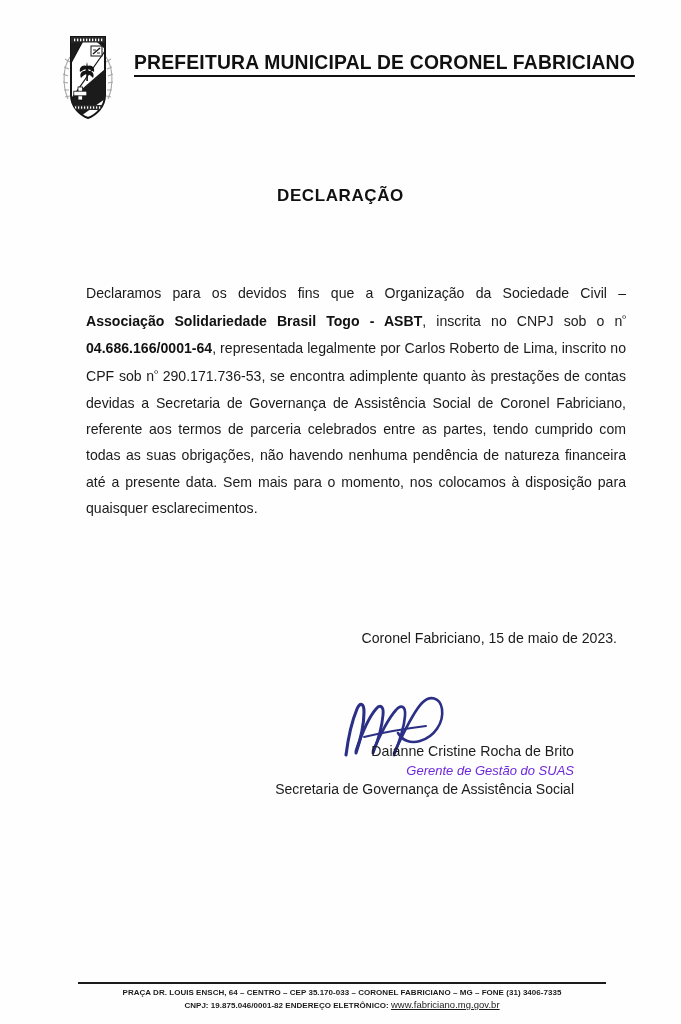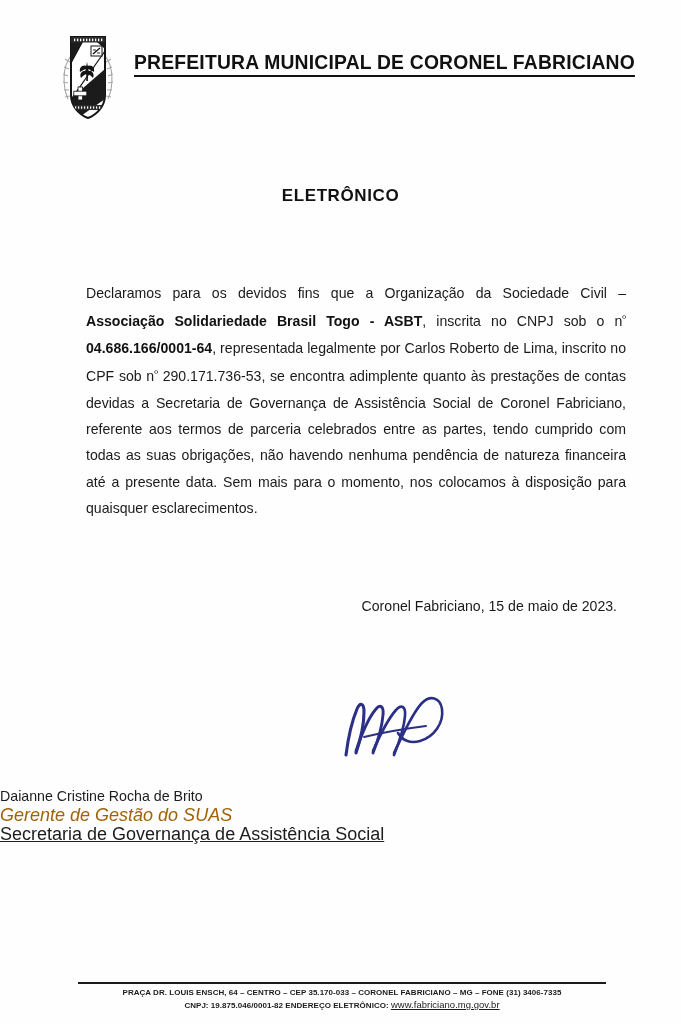--- a/index.html
+++ b/index.html
@@ -77,53 +77,51 @@
     text-align: justify;
     text-justify: inter-word;
     color: #1a1a1a;
   }
   .body-text b { font-weight: bold; color: #111; }
   .ord { font-size: 0.72em; vertical-align: 0.42em; }
 
   
   .date-line {
     position: absolute;
-    top: 598px;
+    top: 630px;
     left: 77px;
     width: 540px;
     text-align: right;
     font-size: 14.1px;
     color: #1a1a1a;
   }
 
   
   .sign-block {
     position: absolute;
     top: 742px;
     left: 0;
     width: 574px;
-    text-align: left;
-    margin-top: 45px;
+    text-align: right;
   }
   .sign-name {
     font-size: 14.2px;
     color: #1c1c1c;
     line-height: 19px;
   }
   .sign-role {
-    font-size: 18px;
+    font-size: 13px;
     font-style: italic;
-    color: #a16207;
+    color: #6d28d9;
     line-height: 19px;
   }
   .sign-dept {
-    font-size: 18px;
+    font-size: 14px;
     color: #1c1c1c;
     line-height: 19px;
-    text-decoration: underline;
   }
   .signature-ink {
     position: absolute;
     left: 336px;
     top: 693px;
     width: 120px;
     height: 66px;
     pointer-events: none;
   }
 
@@ -231,21 +229,21 @@
               <rect x="38" y="77.4" width="1.2" height="2.3"></rect>
             <rect x="41" y="77.4" width="1.2" height="2.3"></rect>
           </g>
         </g>
       </svg>
     </div>
 
     <div class="org-title">PREFEITURA MUNICIPAL DE CORONEL FABRICIANO</div>
   </div>
 
-  <div class="doc-heading">ELETRÔNICO</div>
+  <div class="doc-heading">DECLARAÇÃO</div>
 
   <div class="body-text">
     <span>Declaramos para os devidos fins que a Organização da Sociedade Civil – </span><b>Associação Solidariedade Brasil Togo - ASBT</b><span>, inscrita no CNPJ sob o n</span><span class="ord">º</span><b> 04.686.166/0001-64</b><span>, representada legalmente por Carlos Roberto de Lima, inscrito no CPF sob n</span><span class="ord">º</span><span> 290.171.736-53, se encontra adimplente quanto às prestações de contas devidas a Secretaria de Governança de Assistência Social de Coronel Fabriciano, referente aos termos de parceria celebrados entre as partes, tendo cumprido com todas as suas obrigações, não havendo nenhuma pendência de natureza financeira até a presente data. Sem mais para o momento, nos colocamos à disposição para quaisquer esclarecimentos.</span>
   </div>
 
   <div class="date-line">Coronel Fabriciano, 15 de maio de 2023.</div>
 
   <div class="signature-ink">
     <svg viewBox="0 0 120 66" width="120" height="66" aria-hidden="true">
       <g fill="none" stroke="#2b2f86" stroke-linecap="round" stroke-linejoin="round">

